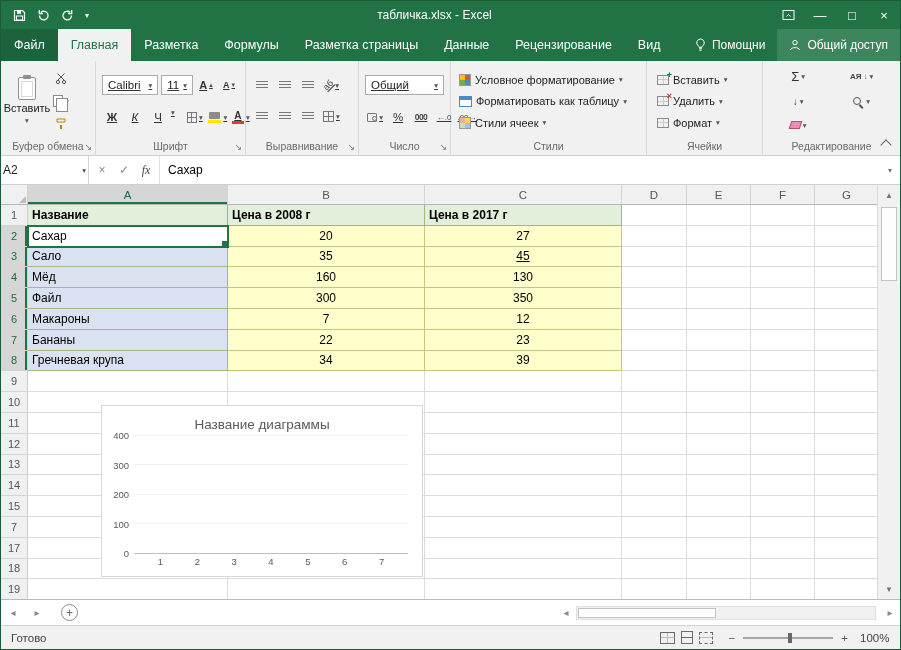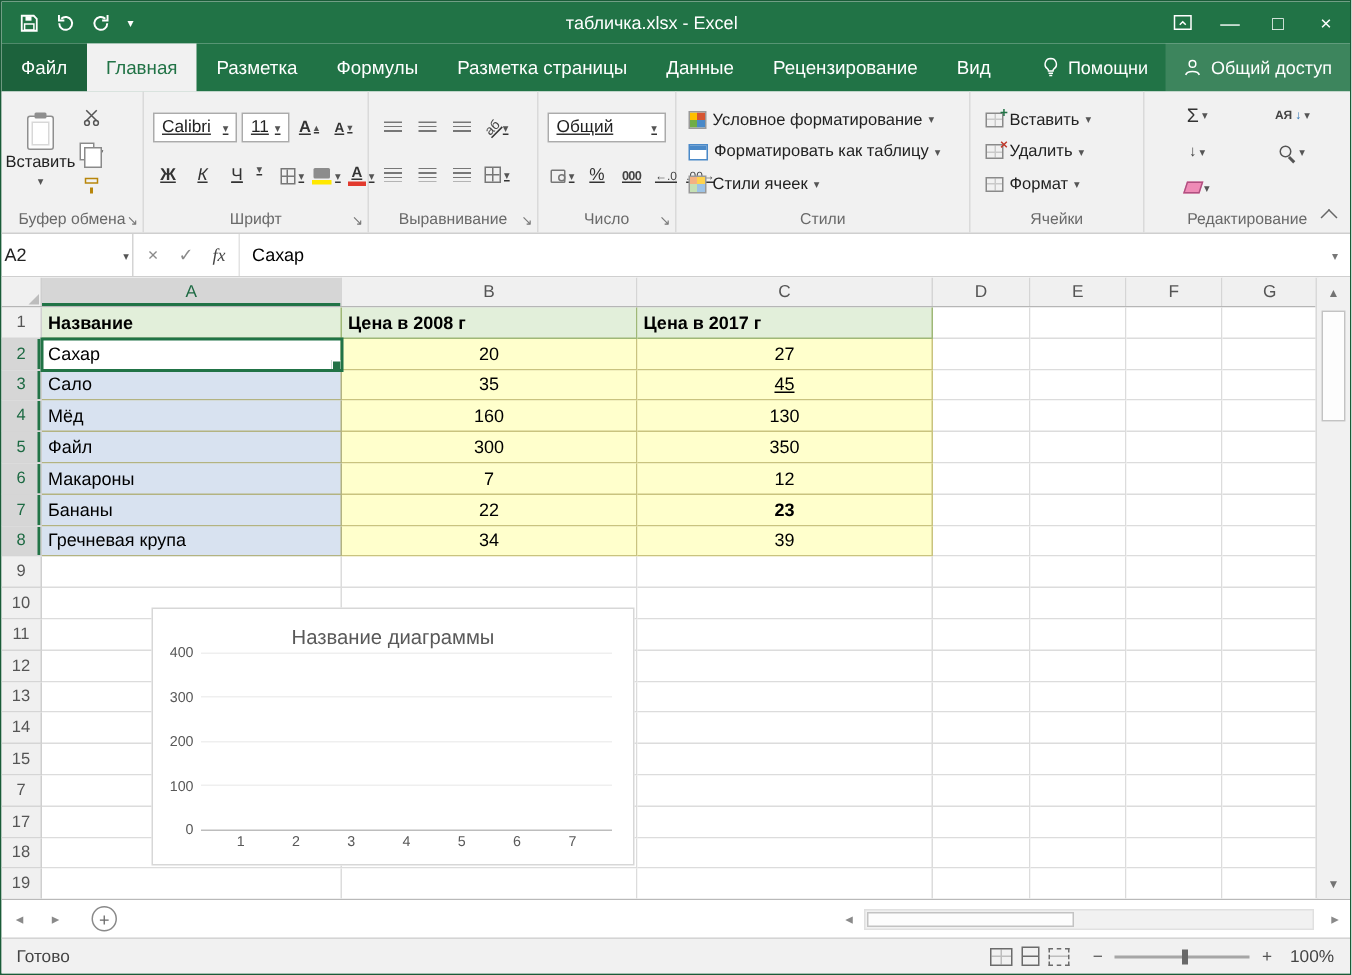--- a/index.html
+++ b/index.html
@@ -538,21 +538,21 @@
           <div class="cell ycell" style="width: 197px;">12</div>
           <div class="cell" style="width: 65px;"></div>
           <div class="cell" style="width: 64px;"></div>
           <div class="cell" style="width: 64px;"></div>
           <div class="cell" style="width: 64px;"></div>
         </div>
         <div class="grow">
           <div class="rowh sel">7</div>
           <div class="cell scell" style="width: 200px;">Бананы</div>
           <div class="cell ycell" style="width: 197px;">22</div>
-          <div class="cell ycell" style="width: 197px; font-weight: bold;">23</div>
+          <div class="cell ycell" style="width: 197px;">23</div>
           <div class="cell" style="width: 65px;"></div>
           <div class="cell" style="width: 64px;"></div>
           <div class="cell" style="width: 64px;"></div>
           <div class="cell" style="width: 64px;"></div>
         </div>
         <div class="grow">
           <div class="rowh sel">8</div>
           <div class="cell scell" style="width: 200px;">Гречневая крупа</div>
           <div class="cell ycell" style="width: 197px;">34</div>
           <div class="cell ycell" style="width: 197px;">39</div>

